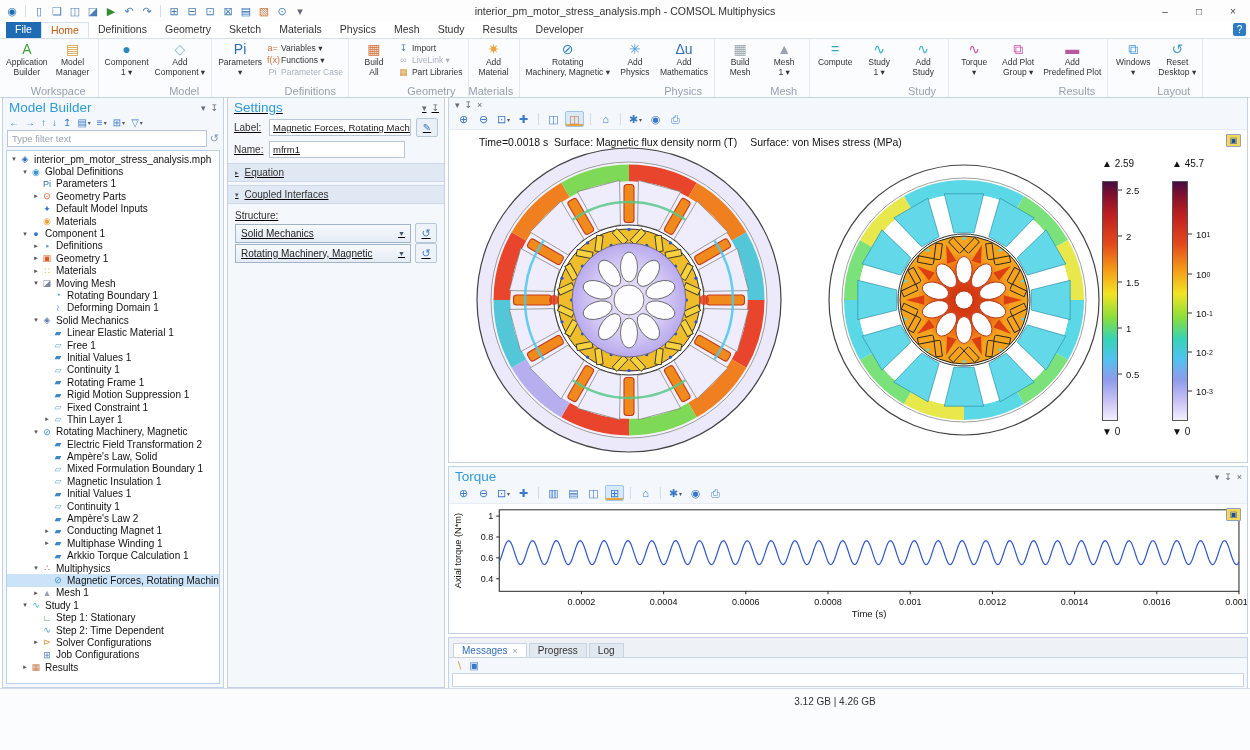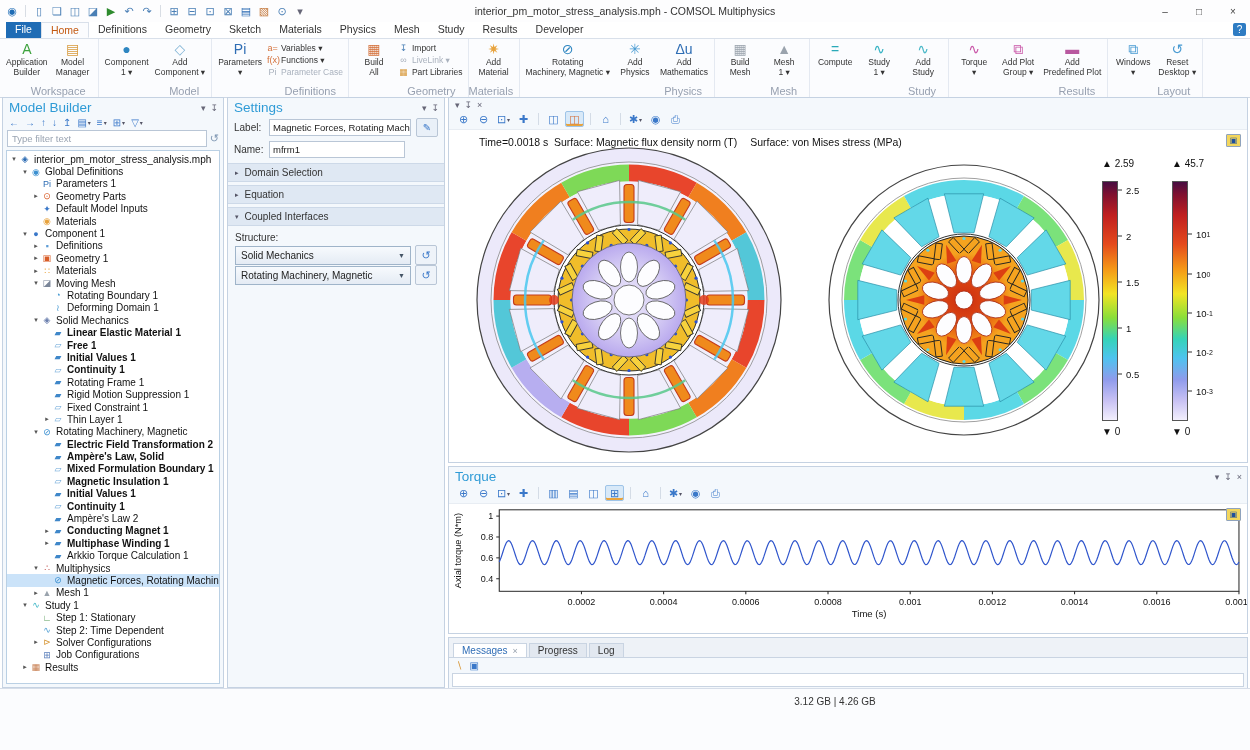--- a/index.html
+++ b/index.html
@@ -33,38 +33,38 @@
   .rsmall-stack{display:flex;flex-direction:column;gap:2px;padding:3px 2px 0 2px;}
   .rsmall{font-size:8.5px;display:flex;gap:3px;align-items:center;color:#333;white-space:nowrap;}
   .ric-s{font-size:9px;width:11px;text-align:center;}
   .disabled{color:#a9b1bd !important;}
   .disabled span{color:#a9b1bd !important;}
 
   
   .main{position:absolute;top:97px;left:2px;right:2px;bottom:62px;display:flex;gap:3px;}
   .panel{background:#f4f8fc;border:1px solid #c5d2e2;display:flex;flex-direction:column;box-sizing:border-box;}
   .mb{width:222px;flex:none;}
-  .st{width:218px;flex:none;}
+  .st{width:218px;flex:none;text-decoration:underline;}
   .rightcol{flex:1;display:flex;flex-direction:column;gap:3px;}
 
   .phead{display:flex;align-items:center;padding:2px 5px 1px 6px;flex:none;}
   .ptitle{font-size:13.5px;color:#2f9bd6;flex:1;white-space:nowrap;overflow:hidden;}
   .pctl{display:flex;gap:5px;color:#667;font-size:9px;align-items:center;}
   .pctl span{cursor:default;}
 
   .mb-toolbar{display:flex;gap:6px;padding:1px 6px 2px;color:#3a78c9;font-size:10px;align-items:center;flex:none;}
   .mbti{display:flex;align-items:center;gap:1px;}
   .mbti .dd{font-size:6px;color:#556;}
   .filter-row{display:flex;padding:0 4px 3px 4px;gap:3px;align-items:center;flex:none;}
   .filter-input{flex:1;height:15px;border:1px solid #b9c6d6;background:#fff;font-size:9.5px;color:#9aa4b2;padding:0 4px;display:flex;align-items:center;}
   .mb-refresh{color:#7f97b3;font-size:11px;}
   .tree-box{flex:1;margin:0 3px 3px 3px;border:1px solid #bad0e4;background:#fff;overflow:hidden;padding-top:2px;}
   .tree-row{display:flex;align-items:center;height:12.4px;font-size:10px;color:#111;white-space:nowrap;}
   .tree-row.sel{background:#cbe3f9;}
-  .tree-row.bold .tlabel{font-weight:bold;}
+  .tree-row.bold .tlabel{font-weight:normal;}
   .tchev{width:10px;font-size:7px;color:#555;text-align:center;flex:none;}
   .ticon{width:12px;text-align:center;font-size:9px;margin-right:3px;flex:none;}
   .tlabel{overflow:hidden;}
 
   
   .st-sub{font-size:12px;color:#2f9bd6;padding:0 6px 4px;white-space:nowrap;overflow:hidden;flex:none;}
   .st-row{display:flex;align-items:center;padding:2px 6px;gap:5px;font-size:10px;color:#333;flex:none;}
   .st-cap{width:30px;flex:none;}
   .st-input{flex:1;height:15px;border:1px solid #b9c6d6;background:#fff;font-size:9.5px;padding:0 3px;display:flex;align-items:center;color:#222;overflow:hidden;white-space:nowrap;}
   .st-input.short{flex:none;width:128px;}
@@ -615,24 +615,20 @@
         </span>
       </div>
       <div class="st-row">
         <span class="st-cap">Label:</span>
         <div class="st-input">Magnetic Forces, Rotating Machinery 1</div>
         <div class="st-editbtn">✎</div>
       </div>
       <div class="st-row">
         <span class="st-cap">Name:</span>
         <div class="st-input short">mfrm1</div>
-      </div>
-      <div class="sec">
-        <span class="chev">▸</span>
-        <span>Domain Selection</span>
       </div>
       <div class="sec">
         <span class="chev">▸</span>
         <span>Equation</span>
       </div>
       <div class="sec">
         <span class="chev">▾</span>
         <span>Coupled Interfaces</span>
       </div>
       <div class="field-caption">Structure:</div>

